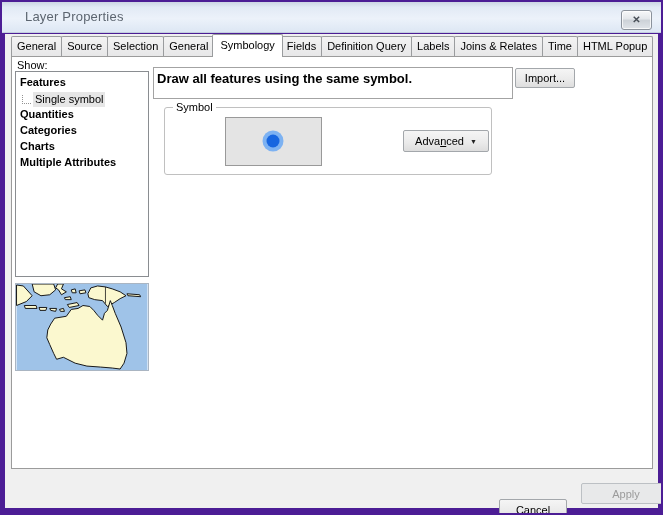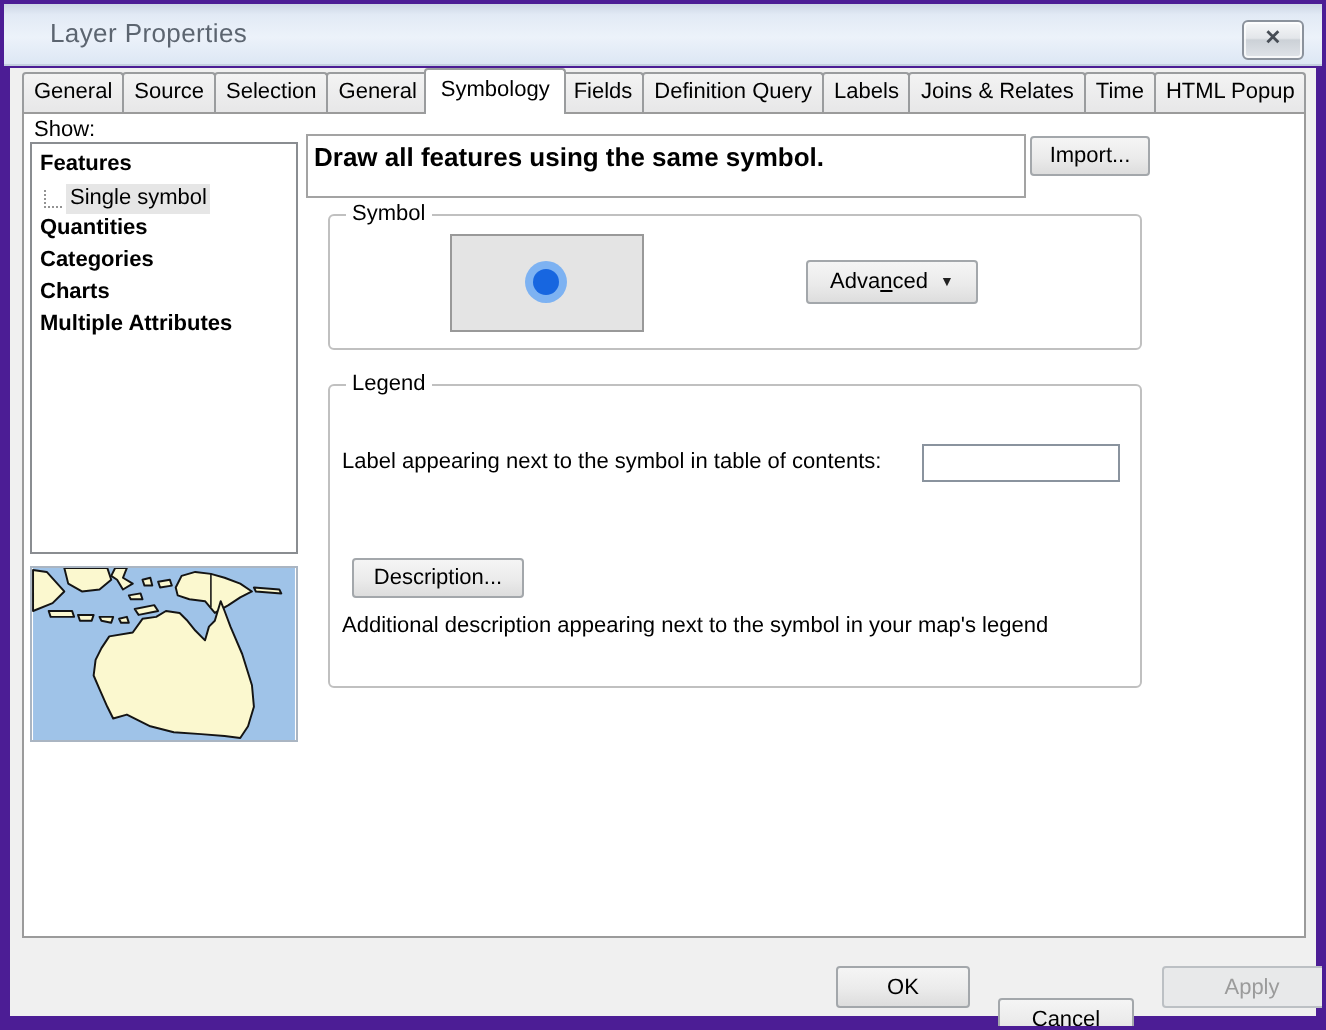--- a/index.html
+++ b/index.html
@@ -97,21 +97,21 @@
 
   .import-btn { position:absolute; left:503px; top:11px; width:60px; height:20px; }
 
   
   .groupbox {
     position:absolute; border:1px solid #c0c0c0; border-radius:3px;
   }
   .groupbox .gb-title {
     position:absolute; top:-8px; left:8px; background:#fff; padding:0 3px; line-height:14px;
   }
-  .symbol-group { left:152px; top:50px; width:407px; height:68px; }
+  .symbol-group { left:152px; top:50px; width:328px; height:68px; }
   .legend-group { left:152px; top:135px; width:407px; height:152px; }
 
   .symbol-preview {
     position:absolute; left:60px; top:9px; width:97px; height:49px;
     background:#e4e4e4; border:1px solid #999; display:block;
   }
 
   .advanced-btn {
     position:absolute; left:238px; top:22px; width:86px; height:22px;
     display:flex; align-items:center; justify-content:center; gap:6px;
@@ -218,28 +218,20 @@
             <circle cx="47" cy="23" r="10.5" fill="#7db2f2"></circle>
             <circle cx="47" cy="23" r="6.5" fill="#1766e0"></circle>
           </svg>
         </button>
         <button class="btn advanced-btn">
           <span><span>Adva</span><span class="key">n</span><span>ced</span></span>
           <span class="arrow">▼</span>
         </button>
       </div>
 
-      <div class="groupbox legend-group">
-        <span class="gb-title">Legend</span>
-        <span class="legend-label">Label appearing next to the symbol in table of contents:</span>
-        <input class="legend-input" type="text" value="" style="">
-        <button class="btn description-btn">Description...</button>
-        <span class="additional-text">Additional description appearing next to the symbol in your map's legend</span>
-      </div>
 
     </div>
 
-    <button class="btn footer-btn ok-btn">OK</button>
     <button class="btn footer-btn cancel-btn">Cancel</button>
     <button class="btn disabled footer-btn apply-btn" disabled="">Apply</button>
 
   </div>
 </div>
 
 </body></html>

